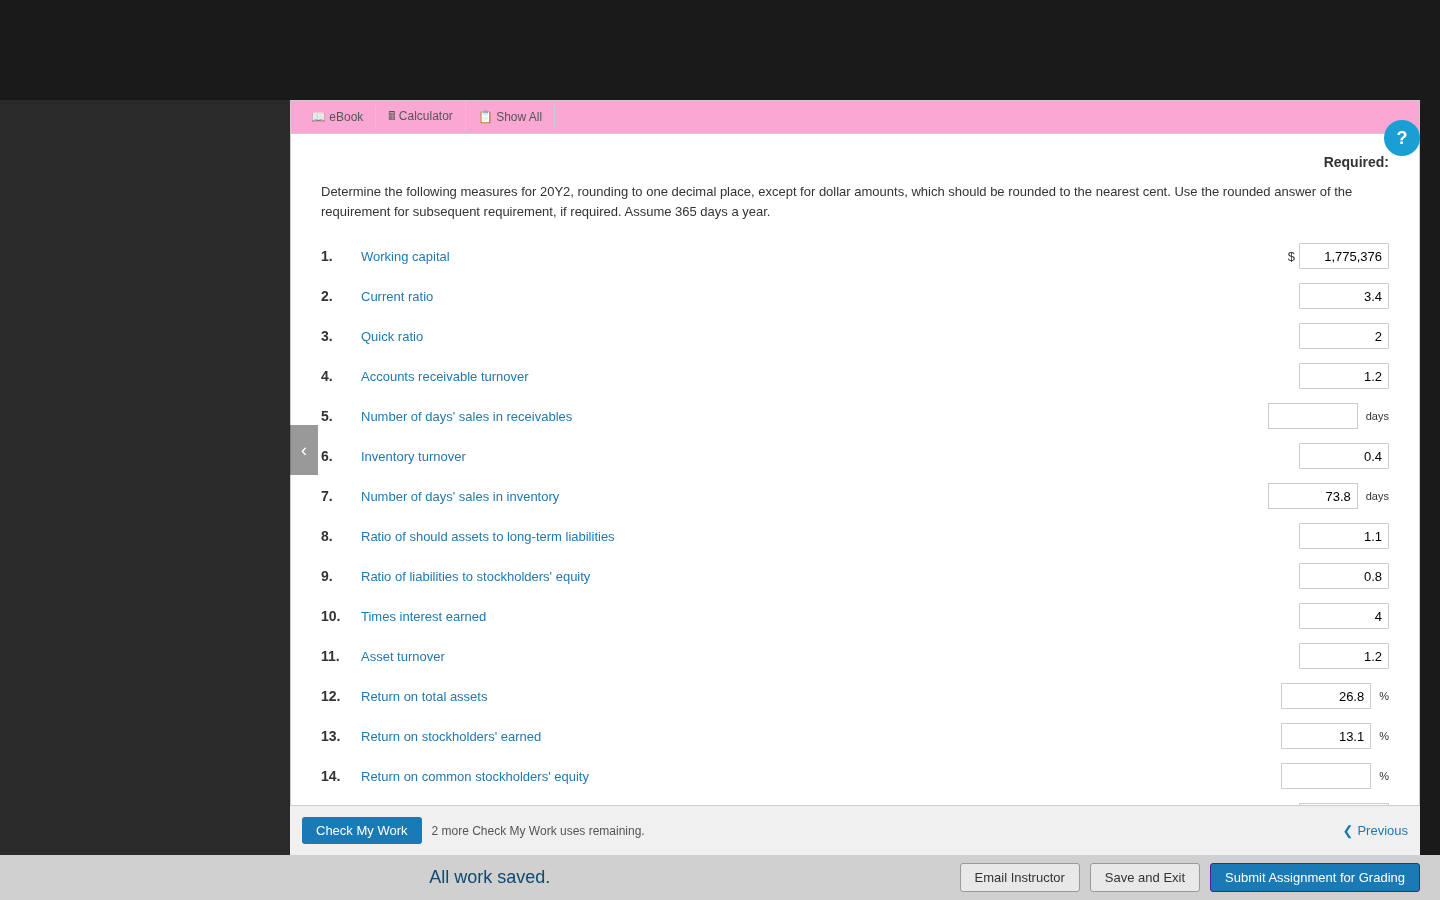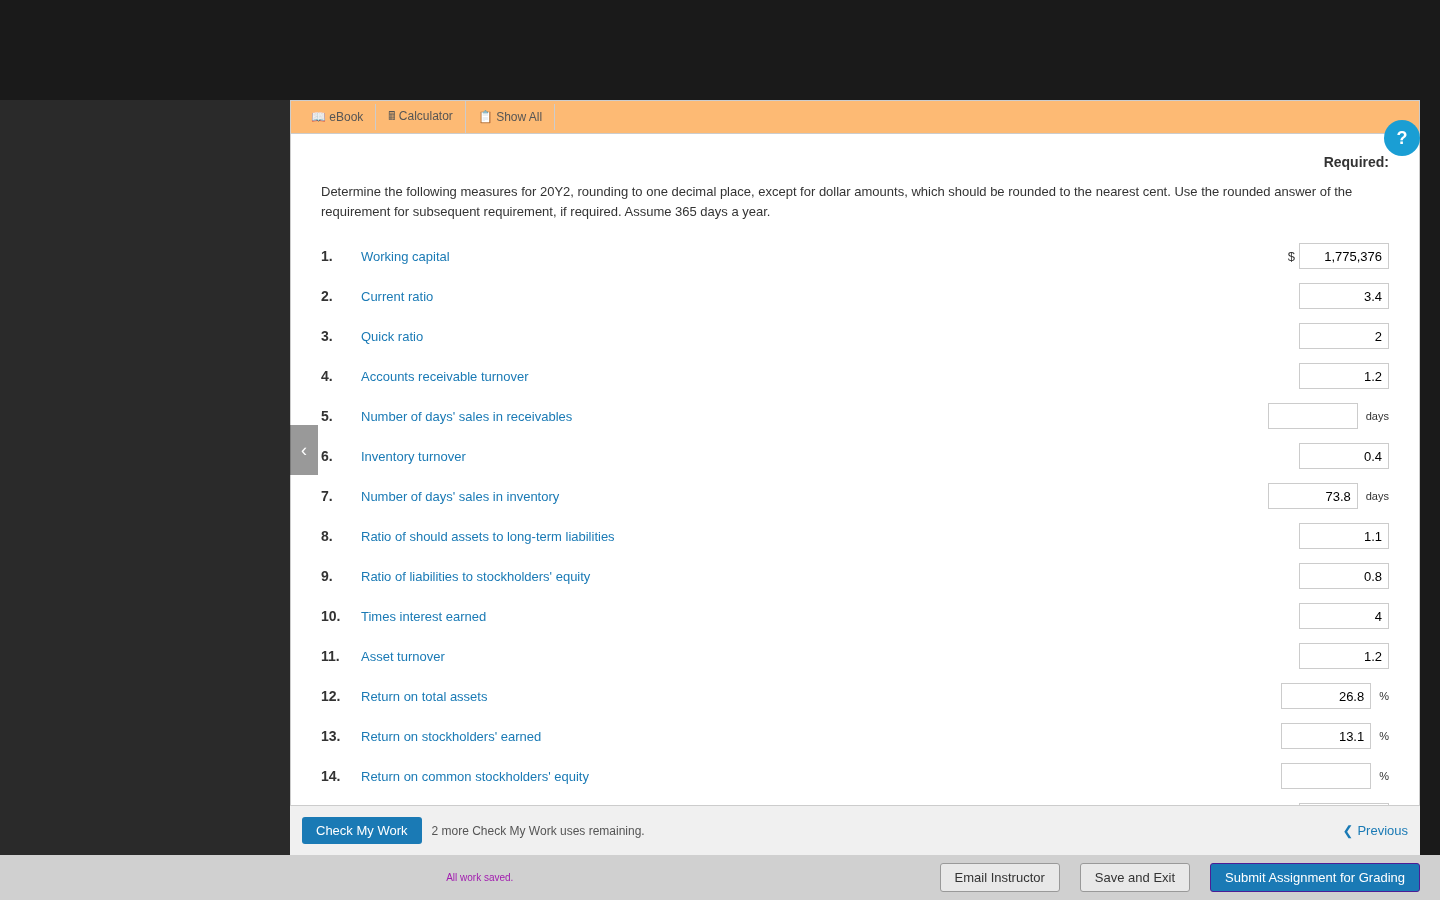--- a/index.html
+++ b/index.html
@@ -20,21 +20,21 @@
       top: 100px;
       right: 20px;
       bottom: 0;
       background: #fff;
       border: 1px solid #ccc;
     }
 
     .top-bar {
       display: flex;
       align-items: center;
-      background: #fdba74;
+      background: #f9a8d4;
       border-bottom: 1px solid #ccc;
       padding: 16px 8px;
       height: 32px;
     }
 
     .top-bar-tab {
       padding: 6px 12px;
       font-size: 12px;
       color: #555;
       cursor: pointer;
@@ -166,27 +166,27 @@
       right: 0;
       background: #d0d0d0;
       height: 45px;
       display: flex;
       align-items: center;
       justify-content: space-between;
       padding: 0 20px;
     }
 
     .footer-center {
-      font-size: 10px;
-      color: #a21caf;
+      font-size: 18px;
+      color: #0c4a6e;
     }
 
     .footer-right {
       display: flex;
-      gap: 20px;
+      gap: 10px;
       align-items: flex-start;
     }
 
     .footer-btn {
       padding: 6px 14px;
       font-size: 13px;
       cursor: pointer;
       border-radius: 3px;
       border: 1px solid #999;
       background: #e8e8e8;

